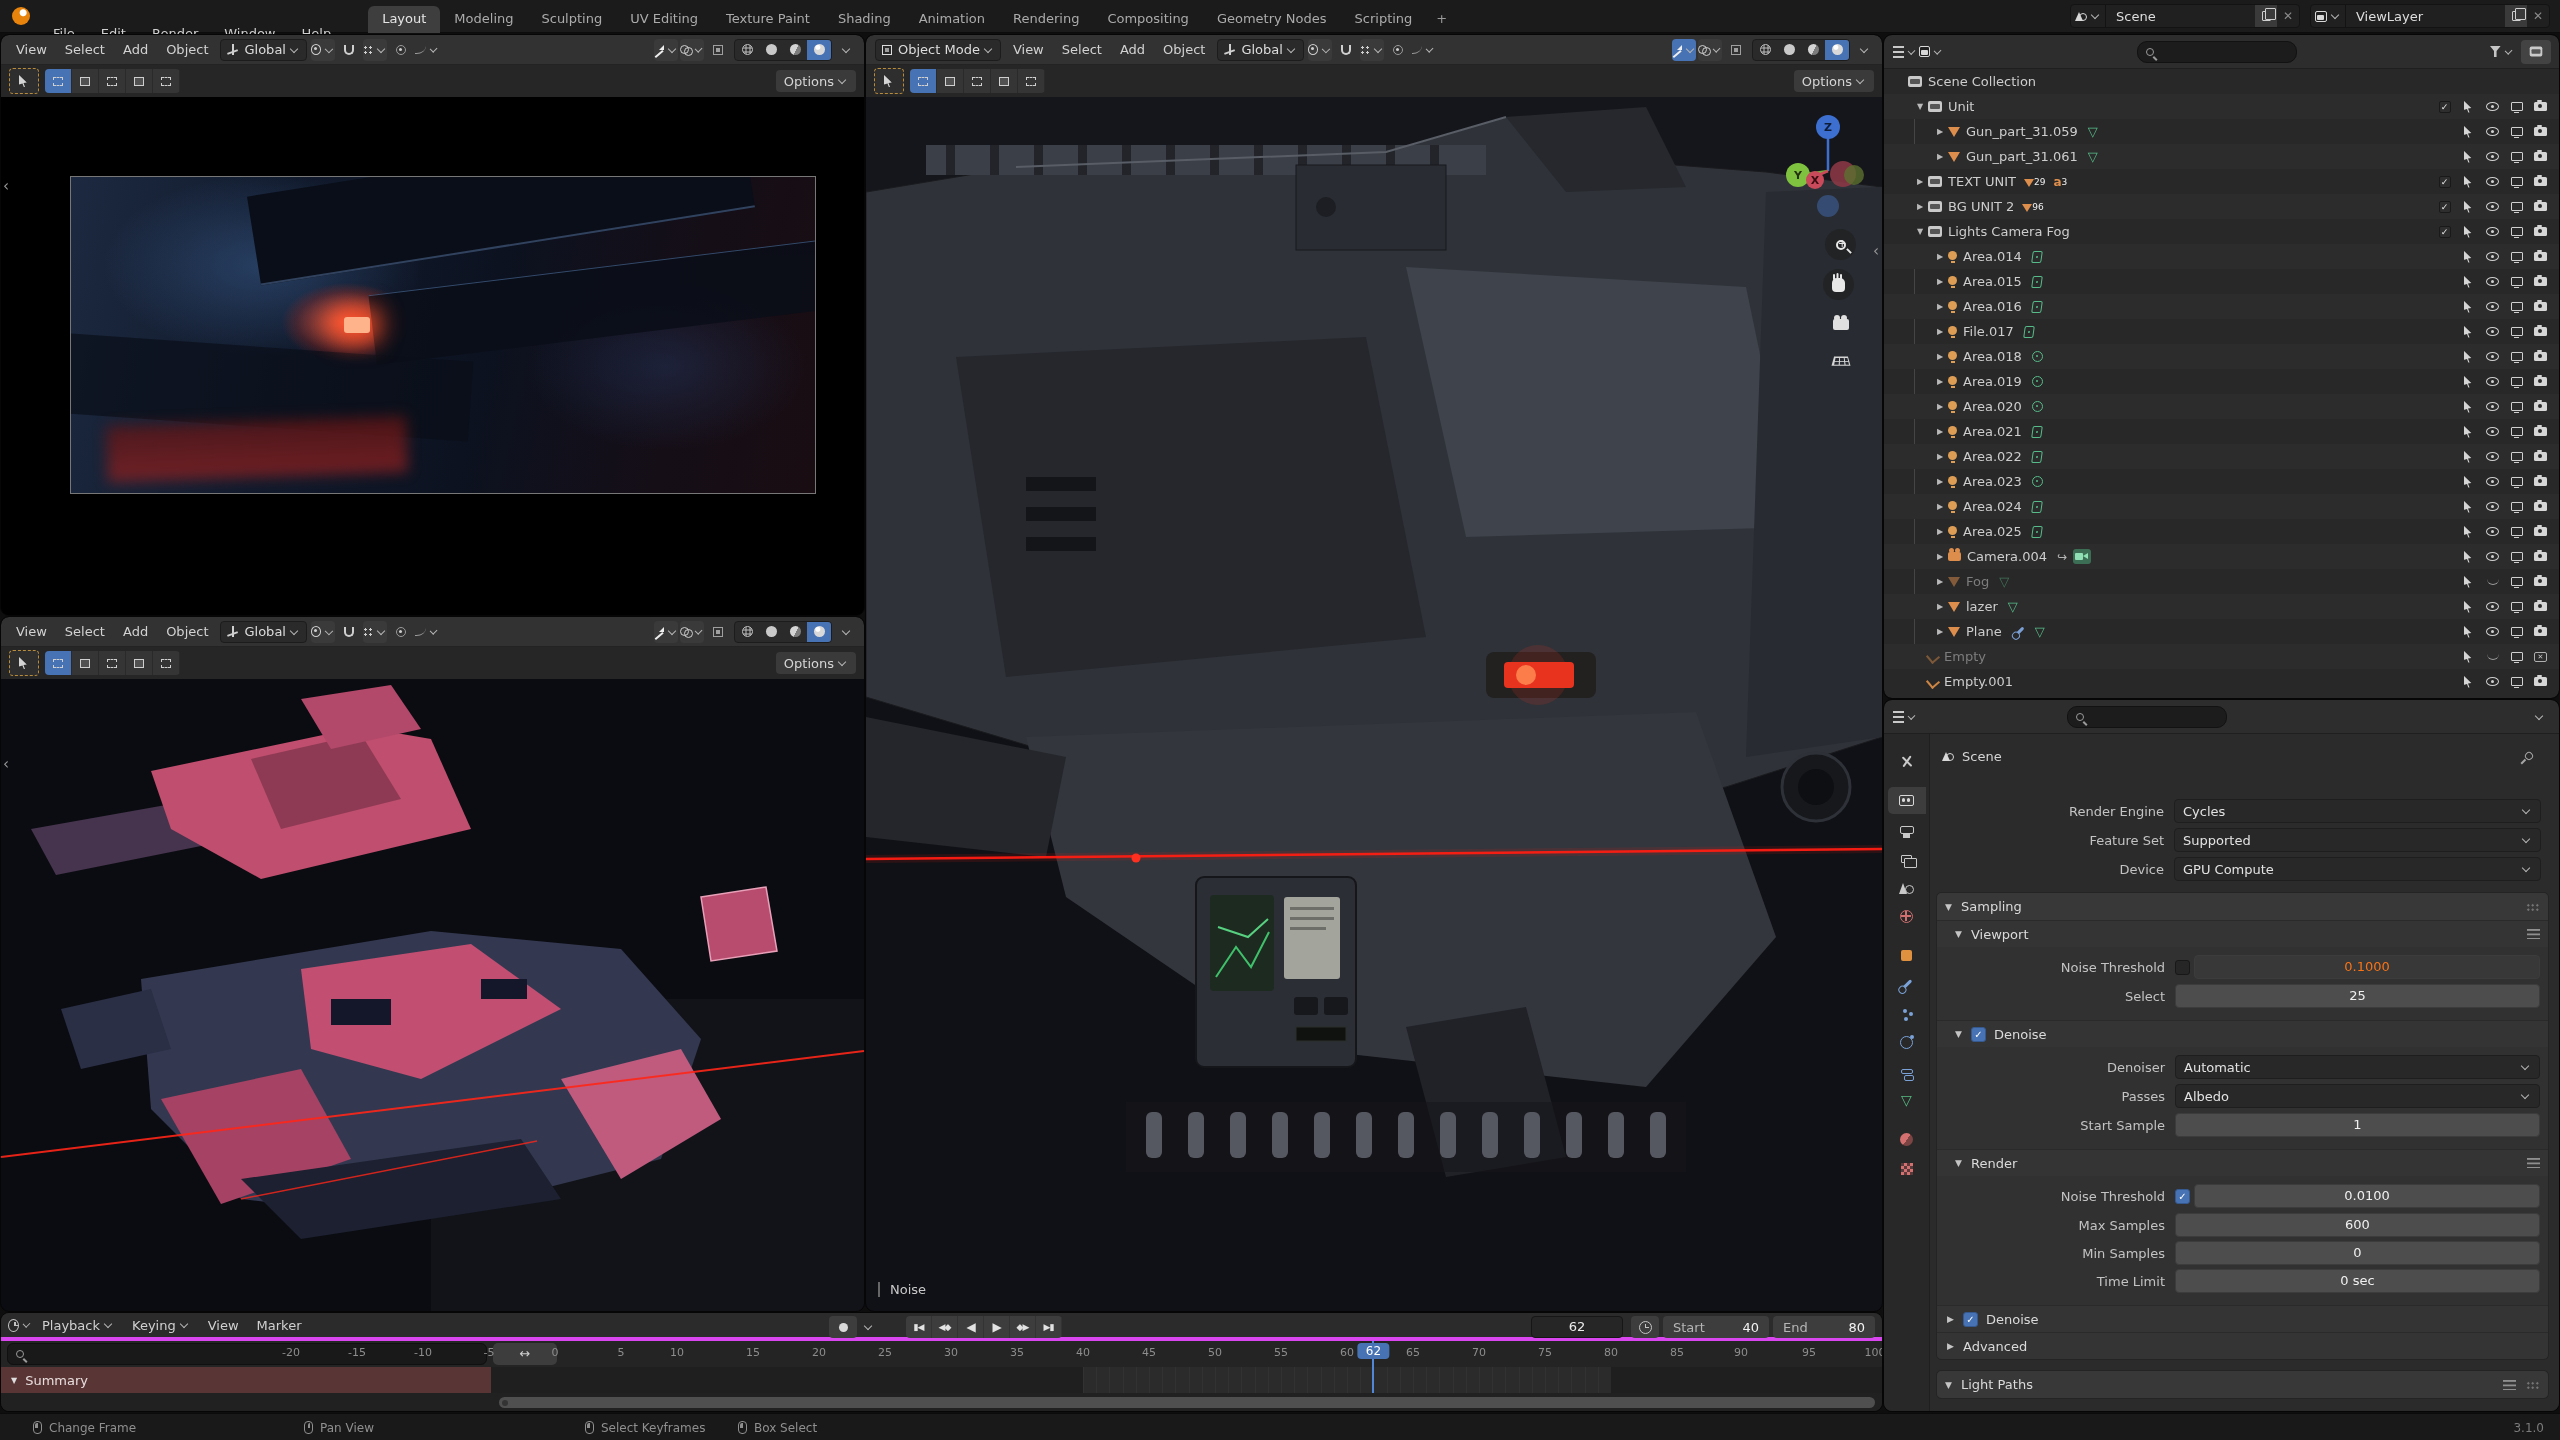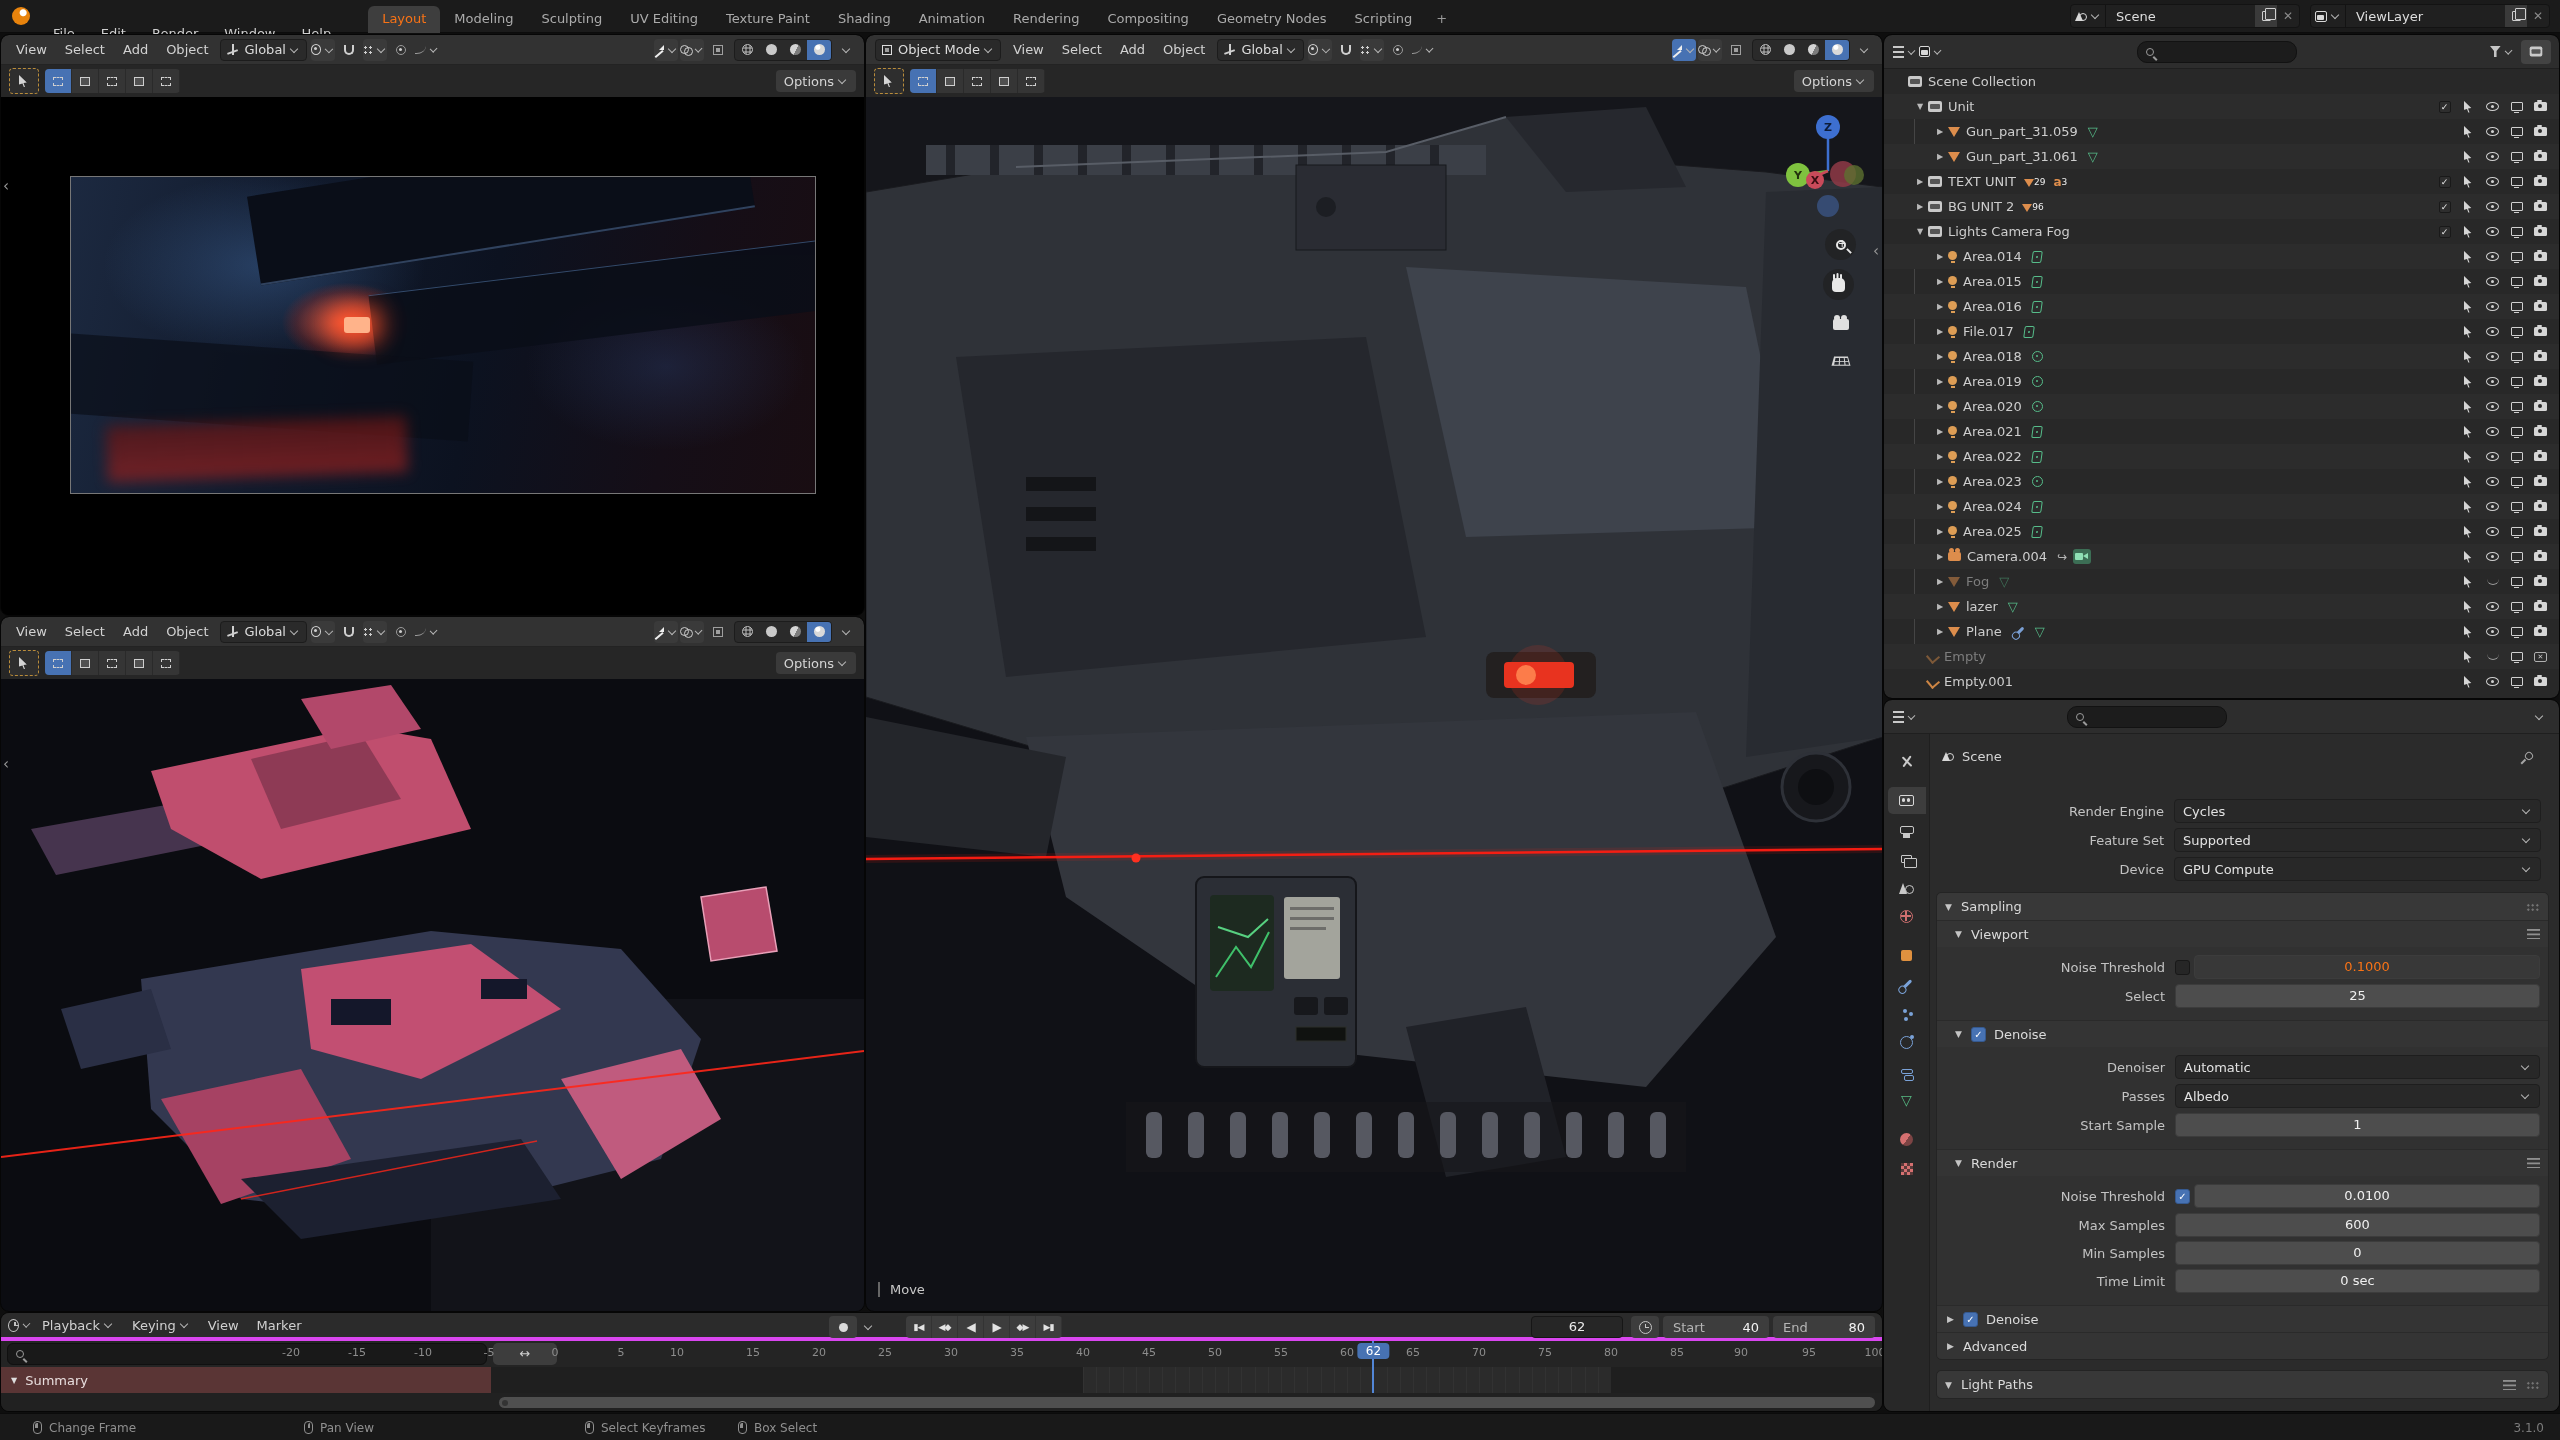--- a/index.html
+++ b/index.html
@@ -11,21 +11,21 @@
   .chev { display:inline-block; width:6px; height:6px; border-right:1.5px solid #b5b5b5; border-bottom:1.5px solid #b5b5b5; transform:rotate(45deg); margin:0 3px 2px 5px; }
   .flexsp { flex:1; }
   .ic { display:inline-block; position:relative; }
 
   
   #topbar { position:absolute; left:0; top:0; width:2560px; height:33px; background:#1b1b1b; display:flex; align-items:center; border-bottom:1px solid #0c0c0c; }
   .blogo { width:18px; height:18px; border-radius:50%; margin:0 10px 0 12px; background:radial-gradient(circle at 62% 32%, #ffffff 0 3px, #e8830c 4px 100%); }
   .menu-item { padding:0 13px; height:26px; line-height:26px; color:#cfcfcf; border-radius:4px; }
   #ws-tabs { display:flex; margin-left:24px; height:33px; align-items:flex-end; }
   .ws-tab { padding:5px 14px 7px; color:#ababab; border-radius:6px 6px 0 0; }
-  .ws-tab.active { background:#3e3e3e; color:#f97316; }
+  .ws-tab.active { background:#3e3e3e; color:#e5e5e5; }
   .ws-tab.plus { color:#9a9a9a; padding:5px 10px 7px; }
   .idblock { display:flex; align-items:center; background:#202020; border:1px solid #131313; border-radius:4px; height:24px; margin-right:10px; }
   .idblock .lead { display:flex; align-items:center; padding:0 4px; border-right:1px solid #131313; height:100%; }
   .idblock .txt { padding:0 10px; color:#dedede; min-width:90px; }
   .idblock .copy { width:22px; height:100%; display:flex; align-items:center; justify-content:center; background:#3a3a3a; }
   .idblock .xx { width:22px; text-align:center; color:#8a8a8a; font-size:12px; }
   .i-dupe { width:9px; height:10px; border:1.3px solid #cfcfcf; border-radius:1px; position:relative; }
   .i-dupe:after { content:""; position:absolute; left:2px; top:-4px; width:9px; height:10px; border:1.3px solid #cfcfcf; border-radius:1px; background:#3a3a3a; }
   .i-scene-sm { width:12px; height:12px; position:relative; }
   .i-scene-sm:before { content:""; position:absolute; left:0; bottom:1px; border-left:4px solid transparent; border-right:4px solid transparent; border-bottom:9px solid #d8d8d8; }
@@ -652,21 +652,21 @@
         </div>
       <div class="navbtn" style="right:28px; top:172px;">
           <span class="i-hand"></span>
         </div>
       <div class="navbtn" style="right:26px; top:212px; background:transparent;">
           <span class="i-vcam"></span>
         </div>
       <div class="navbtn" style="right:26px; top:248px; background:transparent;">
           <span class="i-grid"></span>
         </div>
-      <div id="move-label">Move</div>
+      <div id="move-label">Noise</div>
     </div>
   </div>
 
   <div id="outliner">
     <div class="panel-head">
       <span class="hic">
           <span class="i-outl-ed"></span>
           <span class="chev"></span>
         </span>
       <span class="hic">

